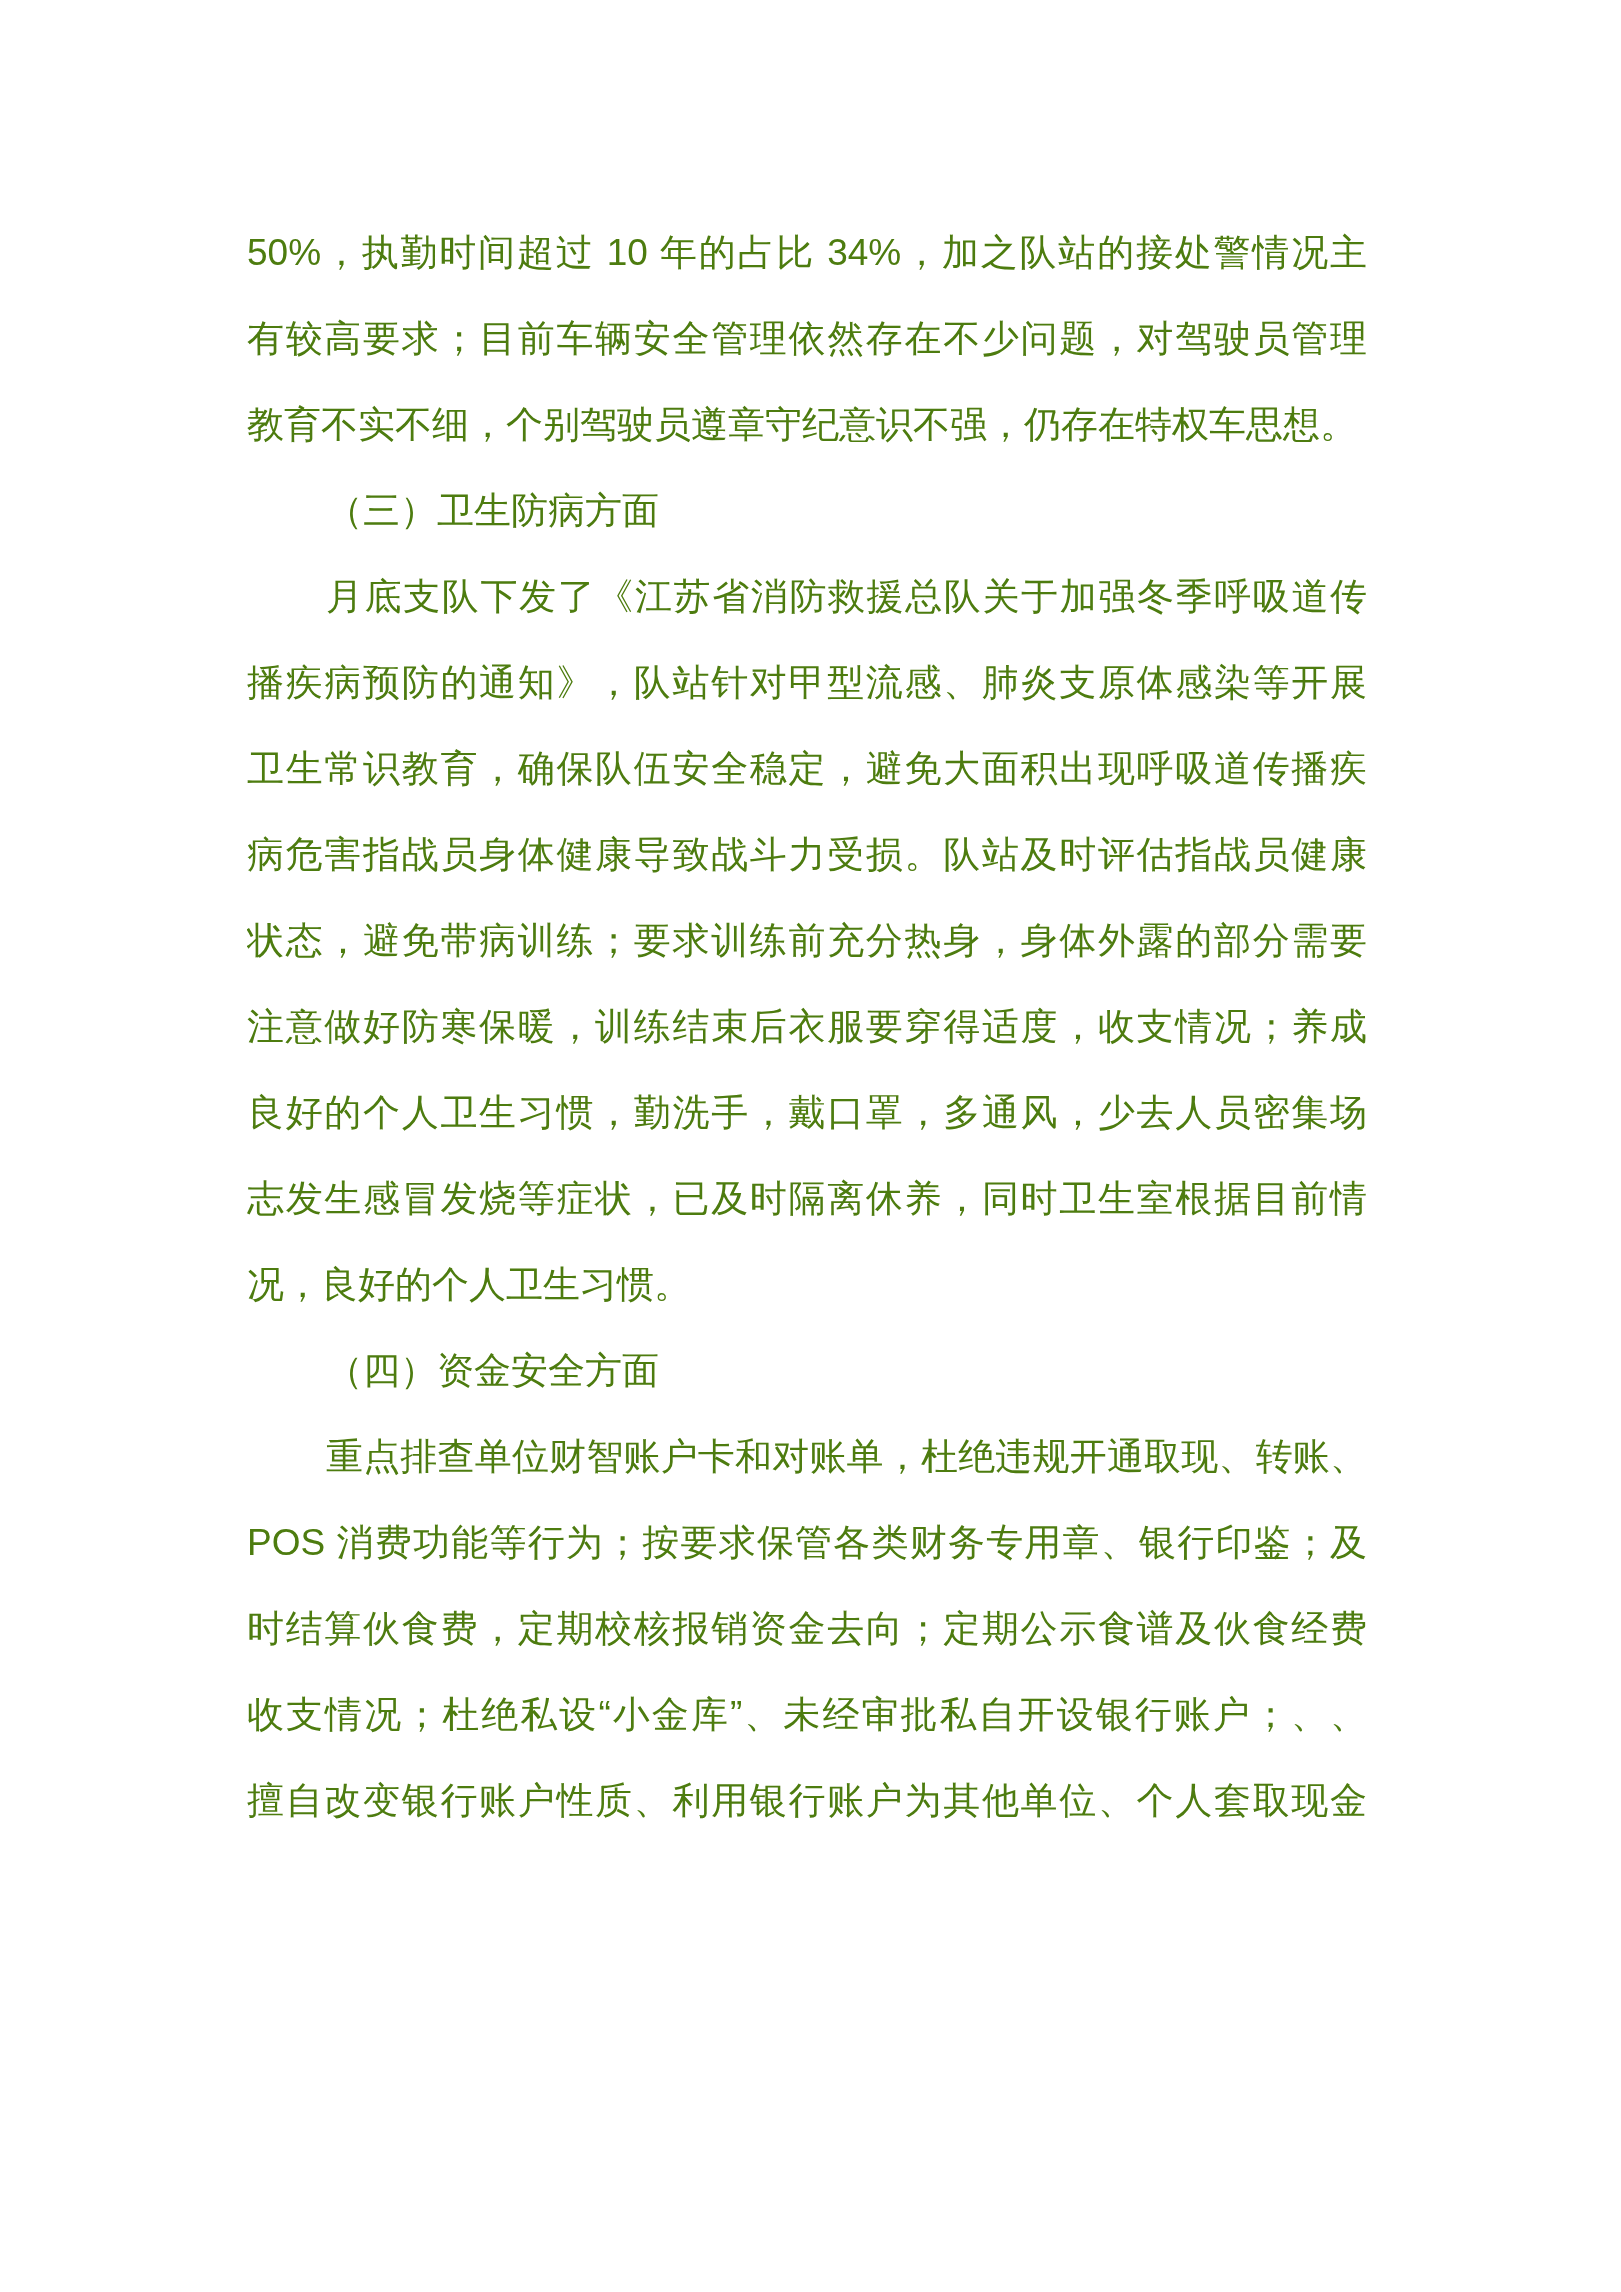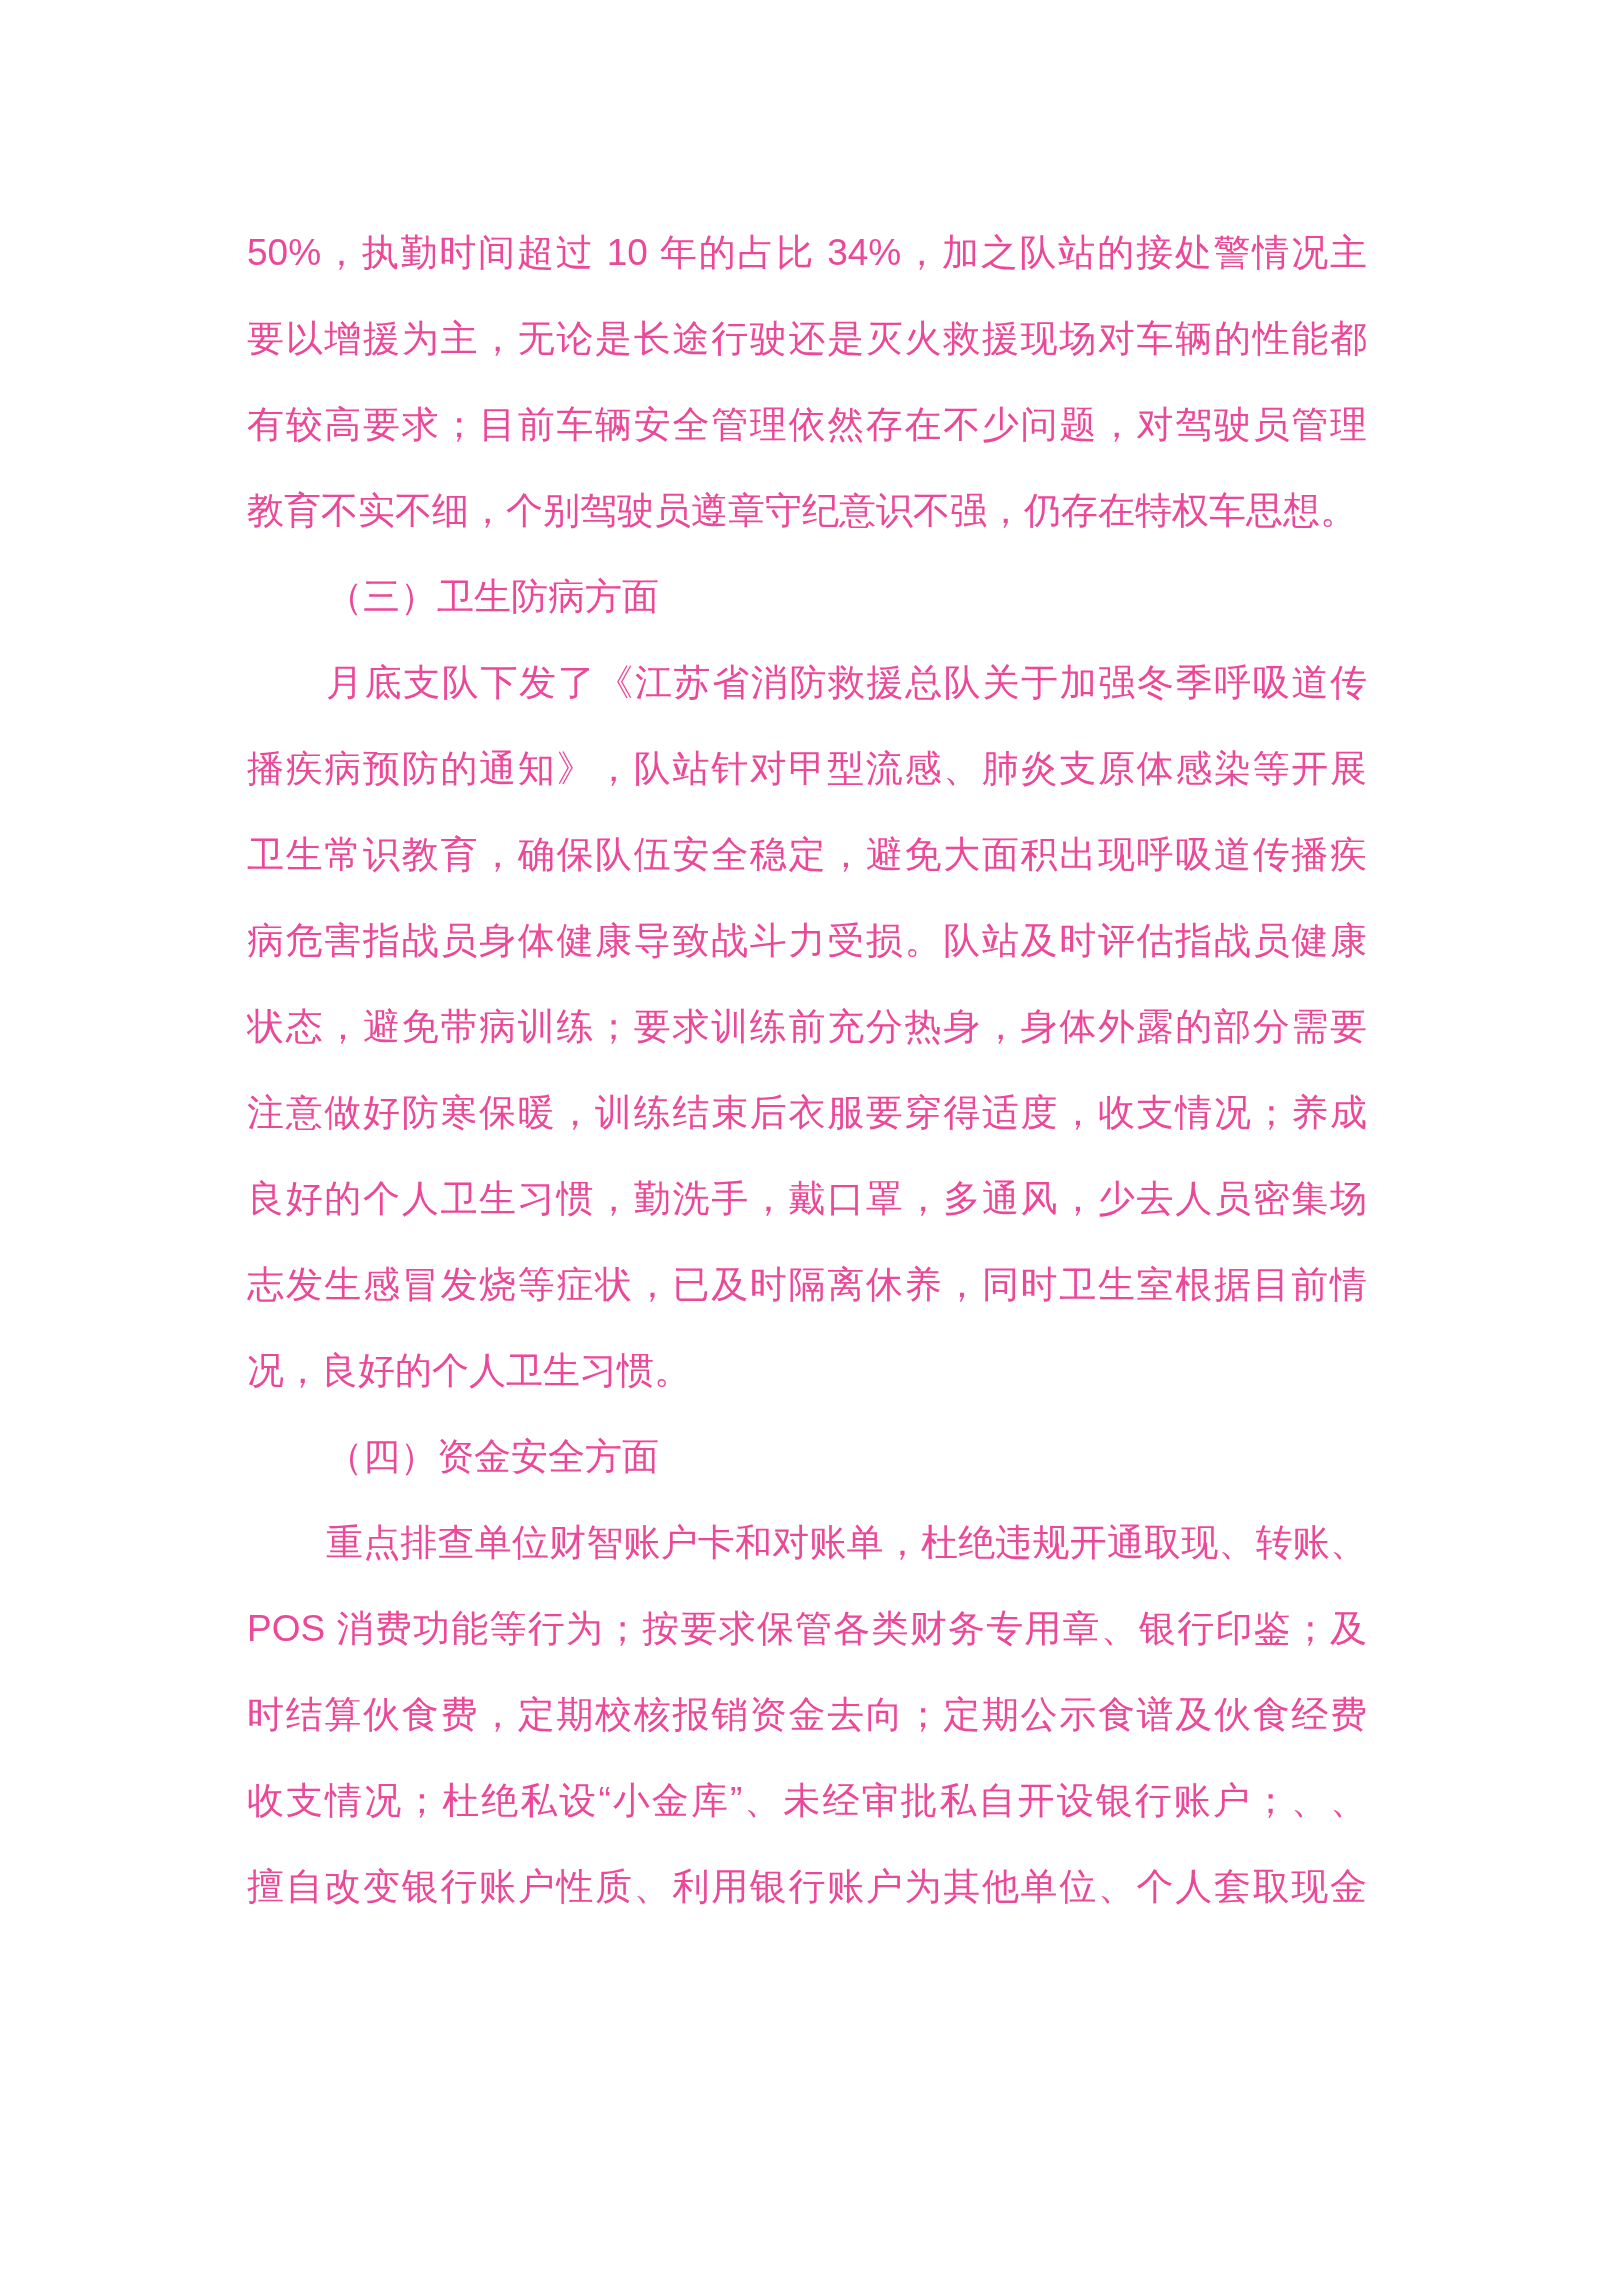--- a/index.html
+++ b/index.html
@@ -14,21 +14,21 @@
     background: #ffffff;
     overflow: hidden;
   }
   .content {
     position: absolute;
     left: 247px;
     top: 210px;
     width: 1120px;
     font-family: "Liberation Sans", sans-serif;
     font-size: 37px;
-    color: #ec4899;
+    color: #4d7c0f;
     letter-spacing: 0;
   }
   .line {
     height: 86px;
     line-height: 86px;
     overflow: hidden;
   }
   
   .fill {
     text-align: justify;
@@ -43,21 +43,20 @@
   .indent {
     text-indent: 79px;
   }
 </style>
 </head>
 <body>
 
 <div class="page">
   <div class="content">
     <div class="line fill">50%，执勤时间超过 10 年的占比 34%，加之队站的接处警情况主</div>
-    <div class="line fill">要以增援为主，无论是长途行驶还是灭火救援现场对车辆的性能都</div>
     <div class="line fill">有较高要求；目前车辆安全管理依然存在不少问题，对驾驶员管理</div>
     <div class="line left">教育不实不细，个别驾驶员遵章守纪意识不强，仍存在特权车思想。</div>
     <div class="line left indent">（三）卫生防病方面</div>
     <div class="line fill indent">月底支队下发了《江苏省消防救援总队关于加强冬季呼吸道传</div>
     <div class="line fill">播疾病预防的通知》，队站针对甲型流感、肺炎支原体感染等开展</div>
     <div class="line fill">卫生常识教育，确保队伍安全稳定，避免大面积出现呼吸道传播疾</div>
     <div class="line fill">病危害指战员身体健康导致战斗力受损。队站及时评估指战员健康</div>
     <div class="line fill">状态，避免带病训练；要求训练前充分热身，身体外露的部分需要</div>
     <div class="line fill">注意做好防寒保暖，训练结束后衣服要穿得适度，收支情况；养成</div>
     <div class="line fill">良好的个人卫生习惯，勤洗手，戴口罩，多通风，少去人员密集场</div>

